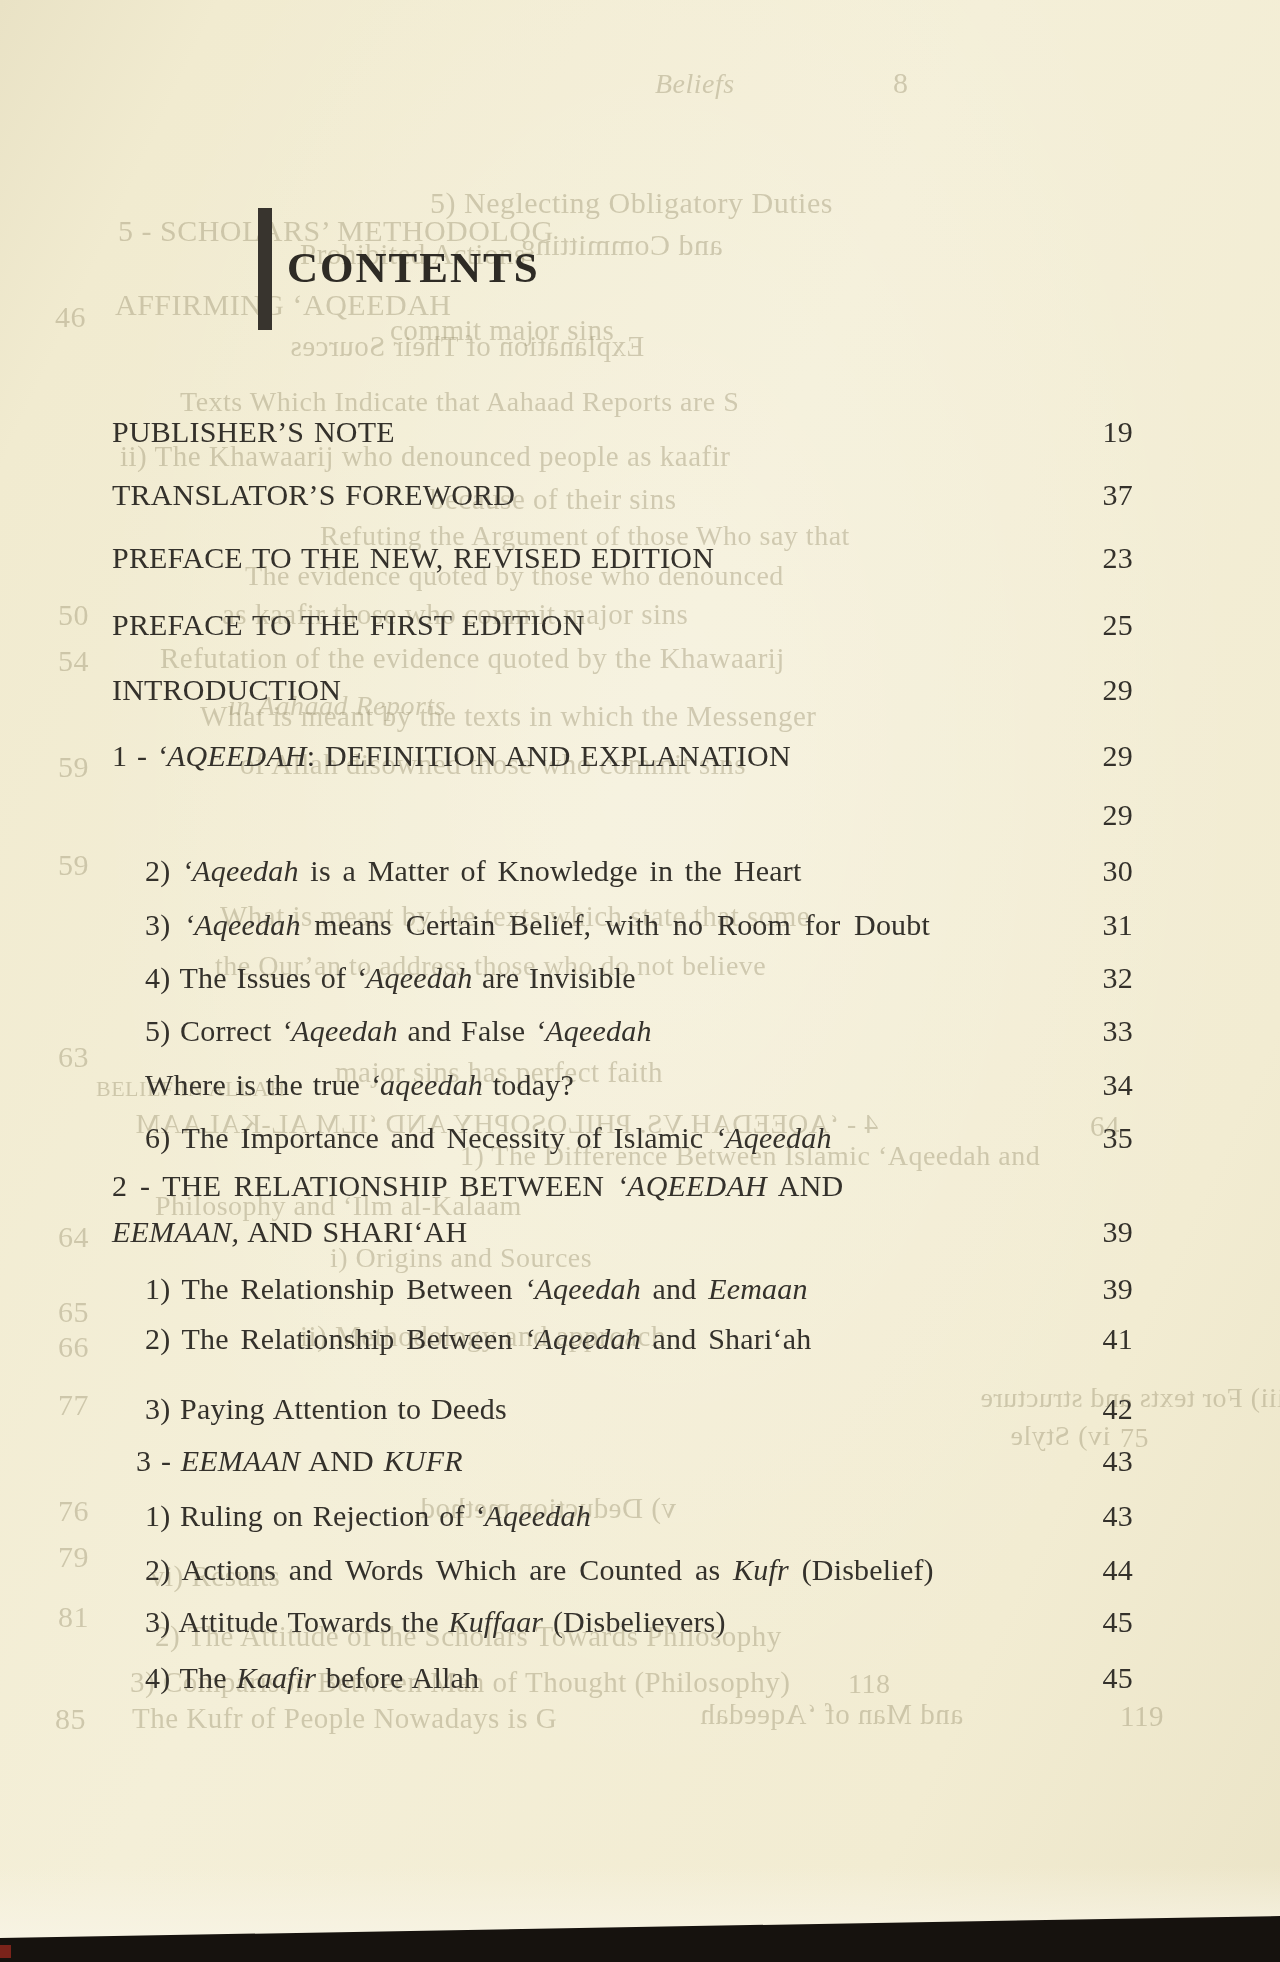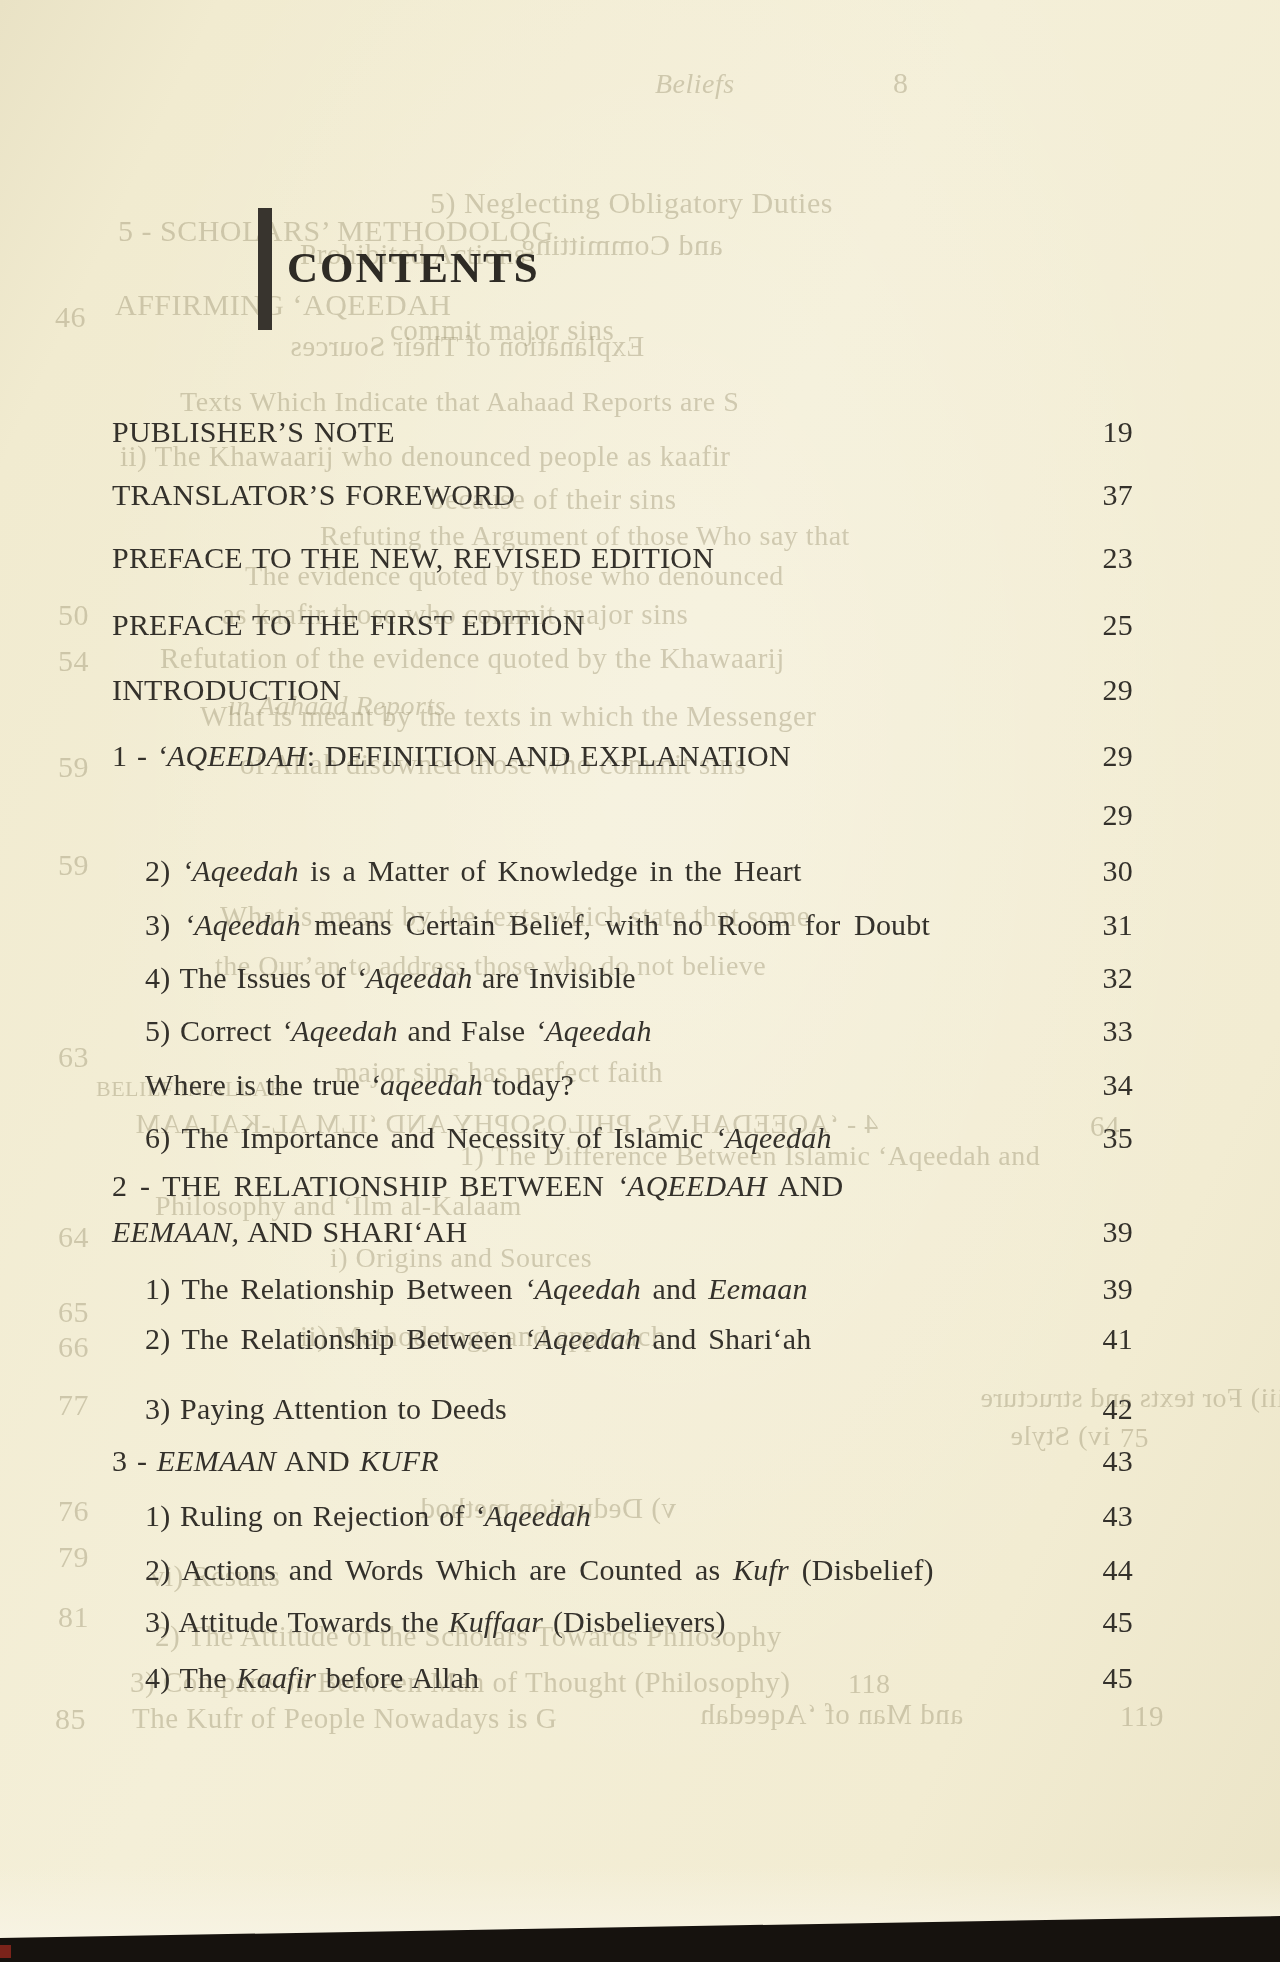--- a/index.html
+++ b/index.html
@@ -190,21 +190,21 @@
         <span class="toc-page">39</span>
       </div>
       <div class="toc-row sub" style="top: 1321px;">
         <span class="toc-label" style="word-spacing: 4px;"><span>2) The Relationship Between </span><span class="it">‘Aqeedah</span><span> and Shari‘ah</span></span>
         <span class="toc-page">41</span>
       </div>
       <div class="toc-row sub" style="top: 1391px;">
         <span class="toc-label"><span>3) Paying Attention to Deeds</span></span>
         <span class="toc-page">42</span>
       </div>
-      <div class="toc-row main" style="top: 1443px;">
+      <div class="toc-row main" style="top: 1443px; margin-left: 24px;">
         <span class="toc-label"><span>3 - </span><span class="it">EEMAAN</span><span> AND </span><span class="it">KUFR</span></span>
         <span class="toc-page">43</span>
       </div>
       <div class="toc-row sub" style="top: 1498px;">
         <span class="toc-label"><span>1) Ruling on Rejection of </span><span class="it">‘Aqeedah</span></span>
         <span class="toc-page">43</span>
       </div>
       <div class="toc-row sub" style="top: 1552px;">
         <span class="toc-label" style="word-spacing: 5px;"><span>2) Actions and Words Which are Counted as </span><span class="it">Kufr</span><span> (Disbelief)</span></span>
         <span class="toc-page">44</span>

